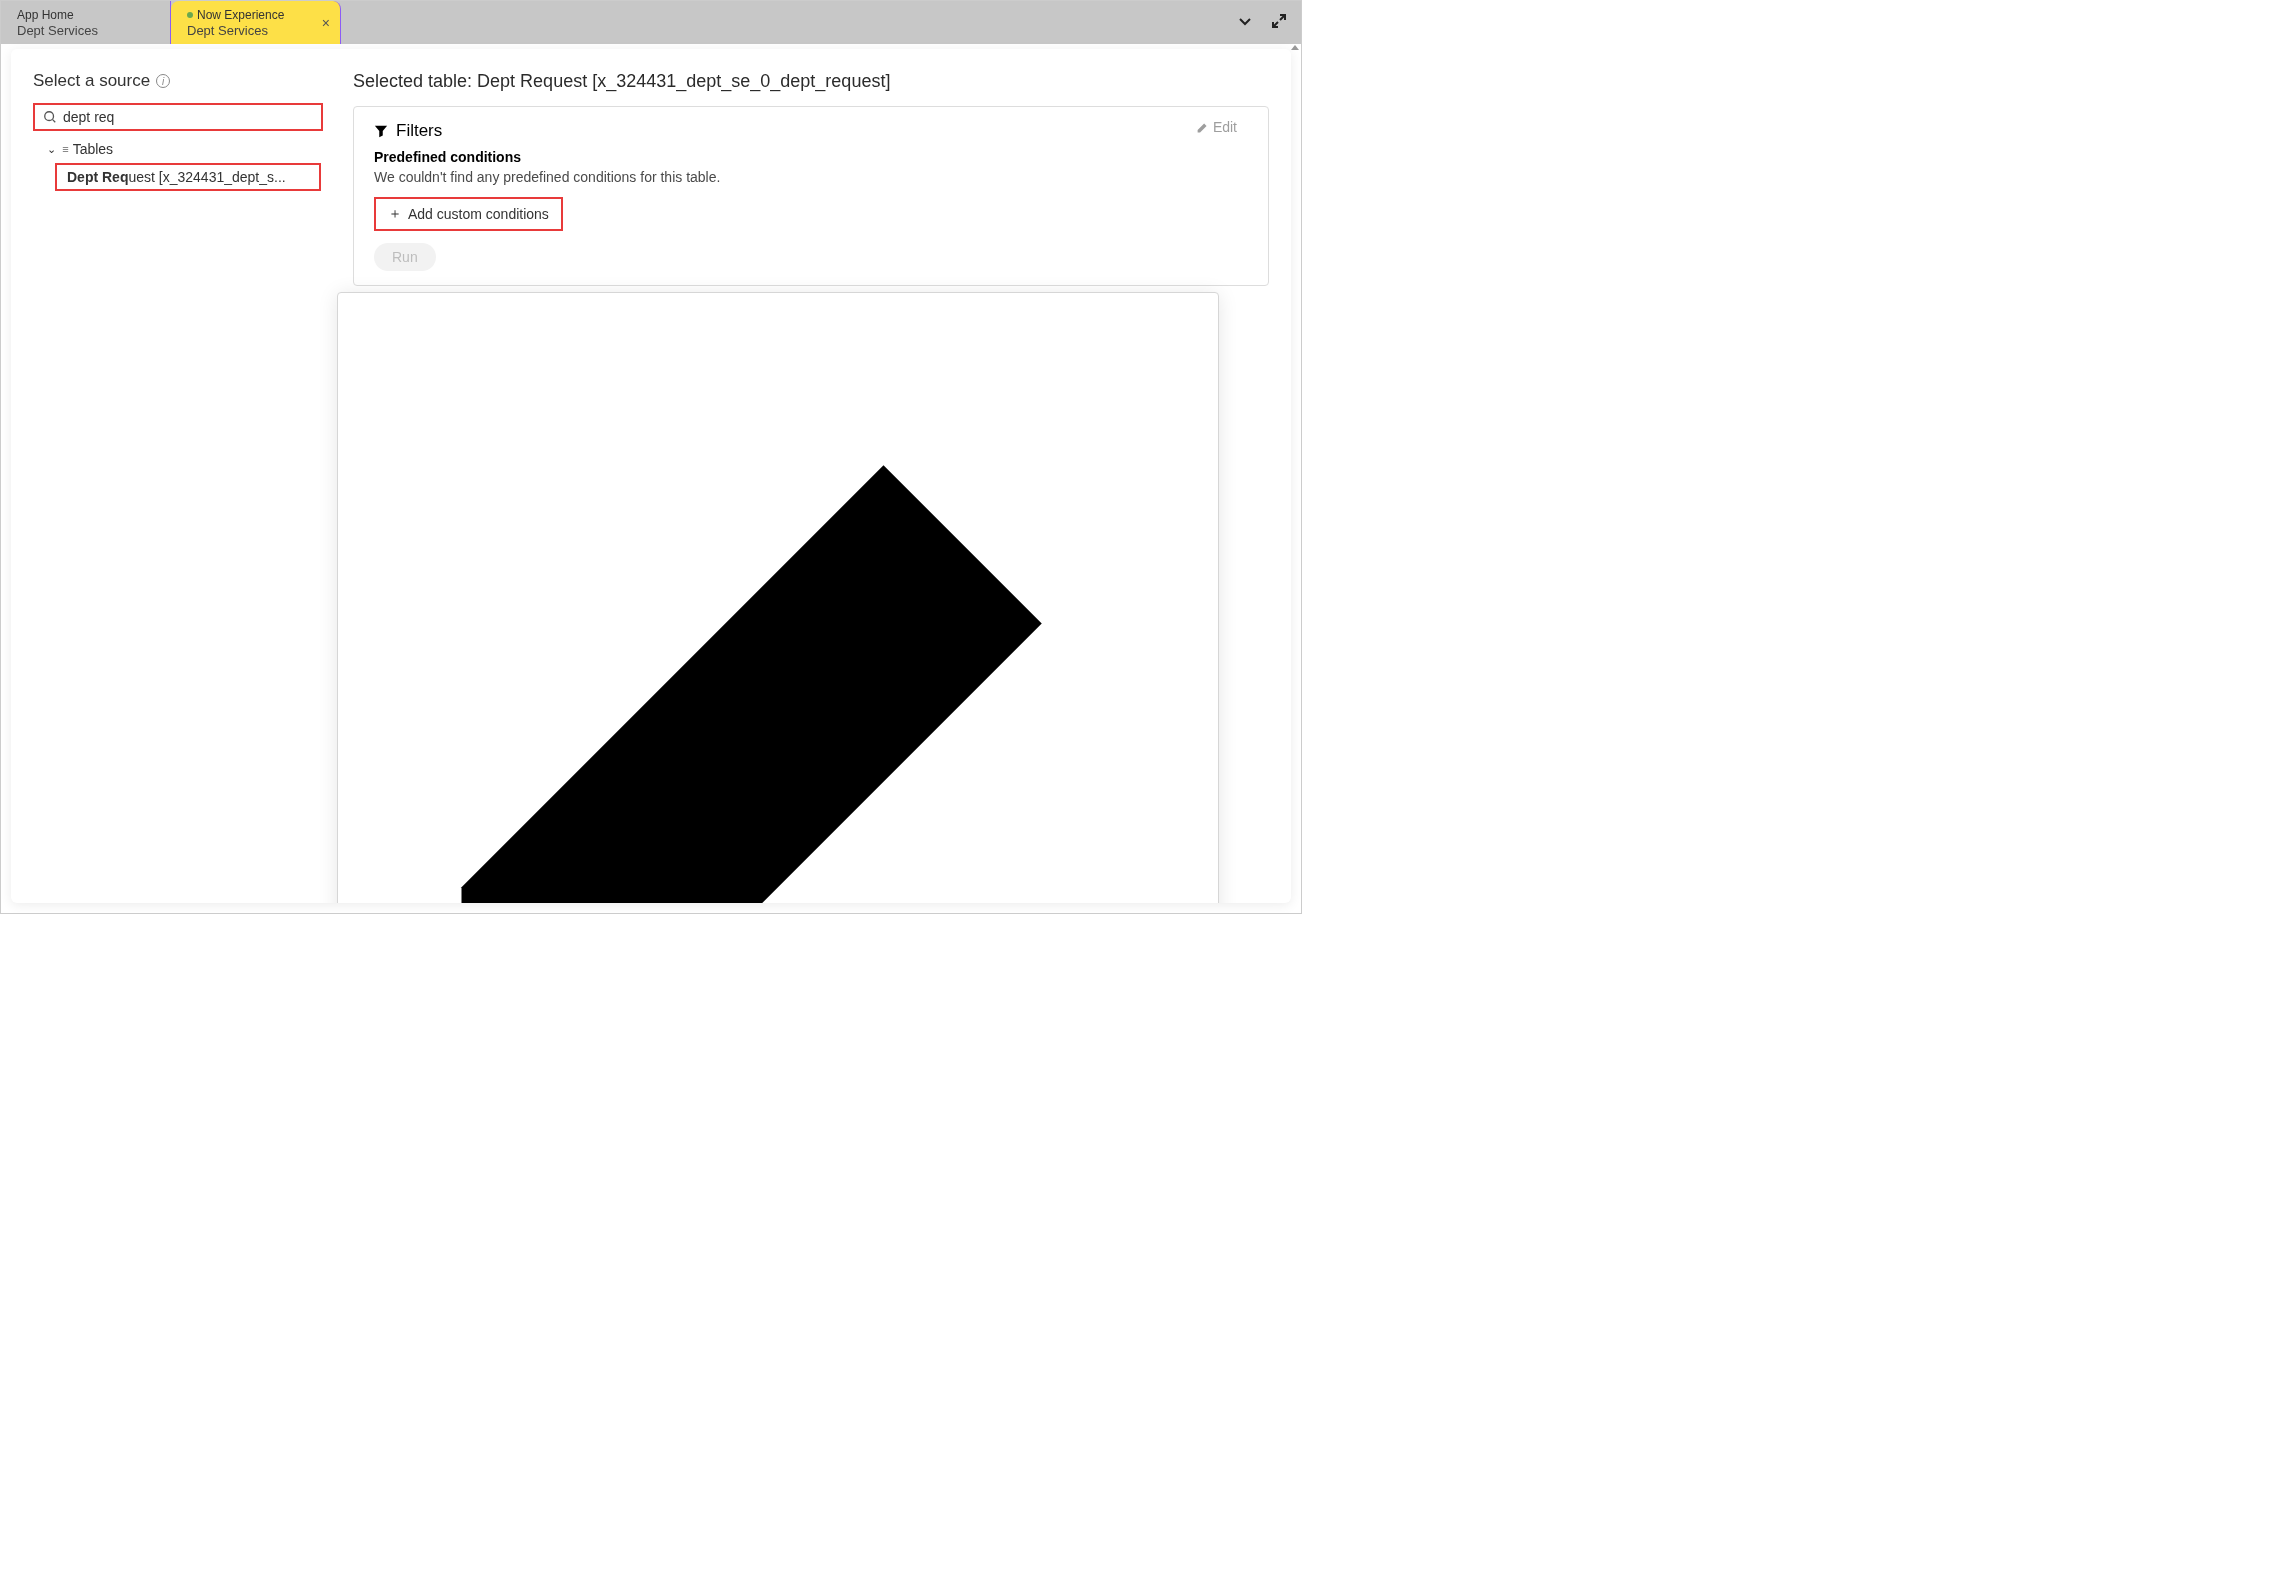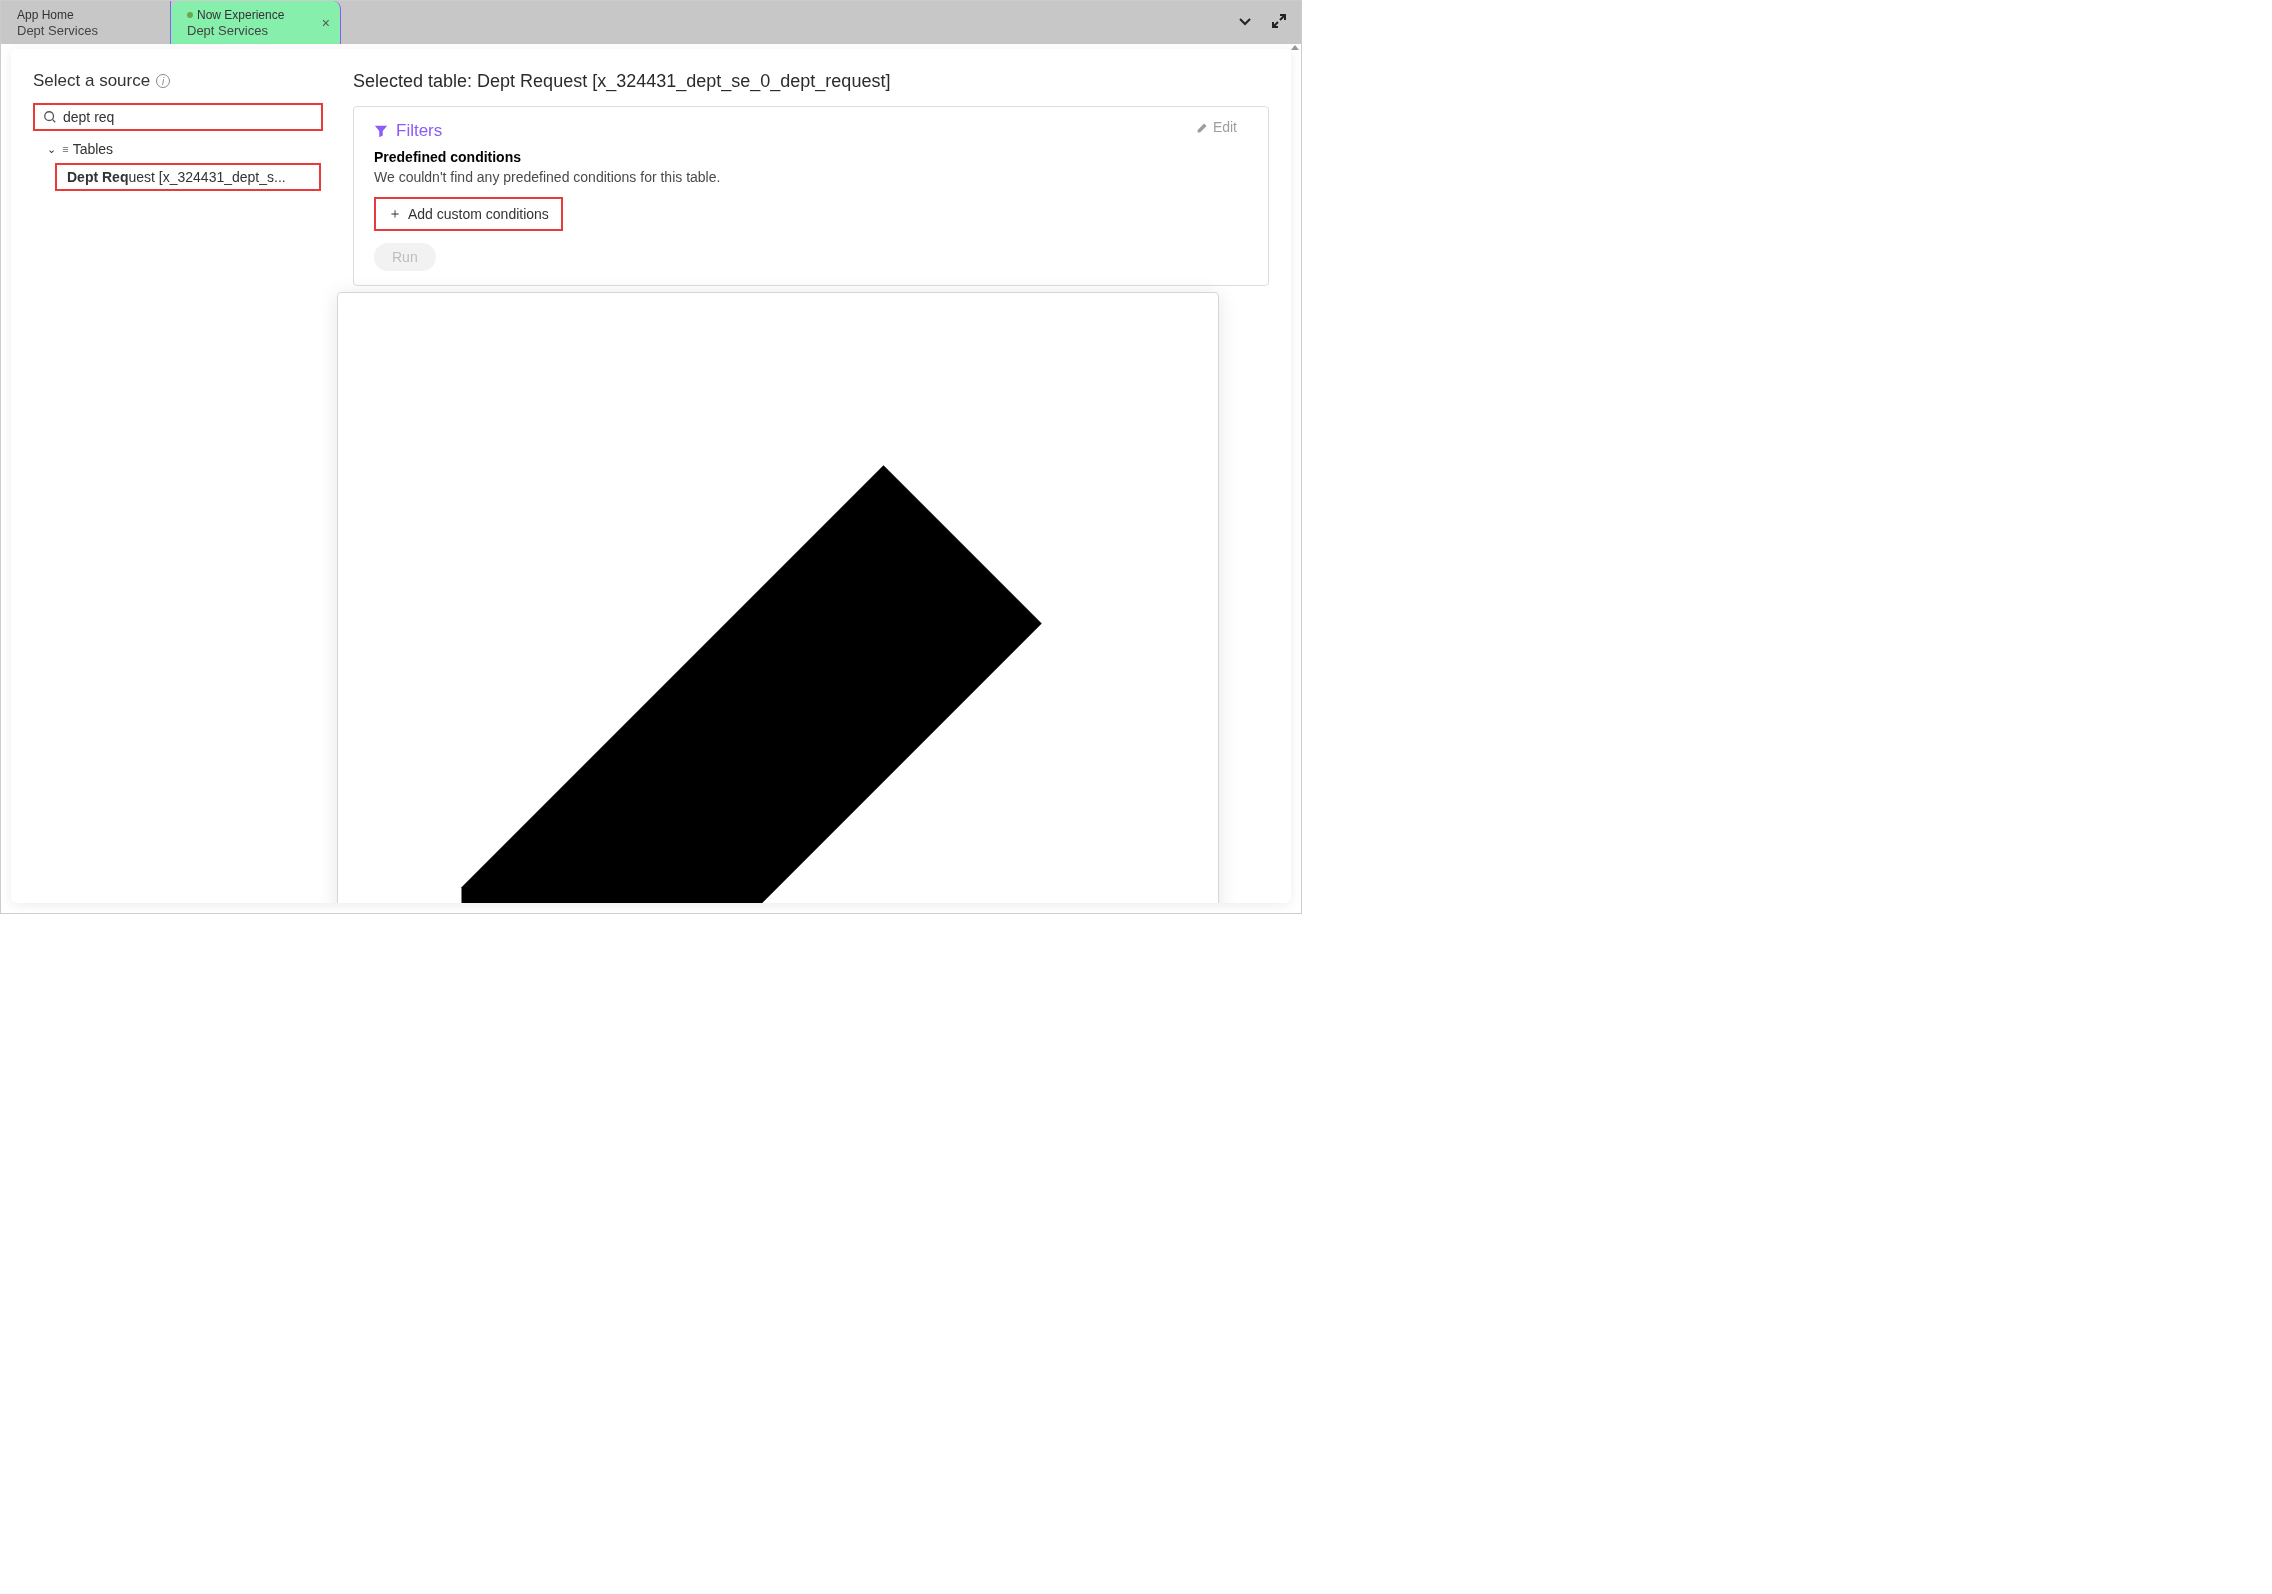--- a/index.html
+++ b/index.html
@@ -1,21 +1,21 @@
 <!DOCTYPE html>
 <html><head>
 <meta charset="utf-8">
 <style>
   * { box-sizing: border-box; margin: 0; padding: 0; font-family: -apple-system, BlinkMacSystemFont, "Segoe UI", Helvetica, Arial, sans-serif; }
   body { background: #fff; width: 1302px; height: 914px; overflow: hidden; position: relative; border: 1px solid #ccc; }
 
   
   .tabbar { background: #c7c7c7; height: 43px; display: flex; align-items: stretch; position: relative; }
   .tab { display: flex; flex-direction: column; justify-content: center; padding: 4px 16px; min-width: 170px; font-size: 12px; color: #333; border-right: 1px solid #8b5cf6; position: relative; }
-  .tab.selected { background: #86efac; border-top-left-radius: 8px; border-top-right-radius: 8px; }
+  .tab.selected { background: #fde047; border-top-left-radius: 8px; border-top-right-radius: 8px; }
   .tab .sub { font-size: 13px; color: #444; margin-top: 1px; }
   .tab .dot { width: 6px; height: 6px; background: #6aa84f; border-radius: 50%; display: inline-block; margin-right: 4px; vertical-align: middle; }
   .tab .close { position: absolute; right: 10px; top: 50%; transform: translateY(-50%); font-size: 14px; color: #555; }
   .tabbar .right-icons { margin-left: auto; display: flex; align-items: center; gap: 18px; padding-right: 14px; color: #222; }
   .tabbar .right-icons svg { width: 16px; height: 16px; }
 
   
   .dialog { position: absolute; left: 10px; top: 48px; right: 10px; bottom: 10px; background: #fff; box-shadow: 0 2px 12px rgba(0,0,0,.08); border-radius: 6px; padding: 22px 0 0 0; display:flex; flex-direction:column;}
   .dialog-header { display:flex; justify-content: space-between; align-items:center; padding: 0 22px 14px 22px;}
   .dialog-header h1 { font-size: 20px; font-weight: 700; color:#1f1f1f;}
@@ -38,21 +38,21 @@
   .tree-node .listicon { font-size:11px; letter-spacing:-2px; color:#666;}
   .tree-leaf { margin-left: 22px; margin-top:4px; border:2px solid #e83a3a; padding: 4px 10px; font-size:14px; white-space:nowrap; overflow:hidden; text-overflow: ellipsis; width: 266px;}
   .tree-leaf b { font-weight:700; }
 
   
   .rightcol { flex:1; display:flex; flex-direction:column; gap: 10px; min-width:0;}
   .selected-table { font-size: 18px; color:#2b2b2b; margin-bottom: 4px; }
 
   .panel { border:1px solid #ddd; border-radius:4px; background:#fff; padding: 14px 20px; position:relative;}
   .panel2 { border:1px solid #d6d6d6; border-radius:4px; background:#fff; padding: 14px 18px; box-shadow: 0 2px 20px rgba(0,0,0,.10); position:relative; margin-top:-4px; margin-left:-16px; margin-right: 50px; }
-  .panel-header { display:flex; align-items:center; gap:8px; font-size:17px; color:#8b5cf6; }
+  .panel-header { display:flex; align-items:center; gap:8px; font-size:17px; color:#000000; }
   .panel-header .funnel { width:14px; height:14px; }
   .panel .editlink { position:absolute; right:31px; top:12px; color:#9e9e9e; font-size:14px; display:flex; align-items:center; gap:4px;}
   .panel .editlink svg { width:13px; height:13px; }
   .sub-heading { font-weight:700; font-size:14px; margin-top:8px;}
   .sub-text { font-size:14px; color:#4a4a4a; margin-top:4px;}
   .add-cond-btn { margin-top:12px; border:2px solid #e83a3a; display:inline-flex; align-items:center; gap:6px; background:#fff; padding: 6px 12px; font-size:14px; color:#333;}
   .run-disabled { margin-top:12px; display:inline-block; background:#f2f2f2; color:#bdbdbd; border-radius:18px; padding: 6px 18px; font-size:14px;}
 
   
   .peek-apply { position:absolute; right:12px; top: 700px; background:#247184; color:#fff; border-radius: 18px 0 0 18px; padding:8px 10px 8px 16px; font-size:14px; z-index: -1;}

